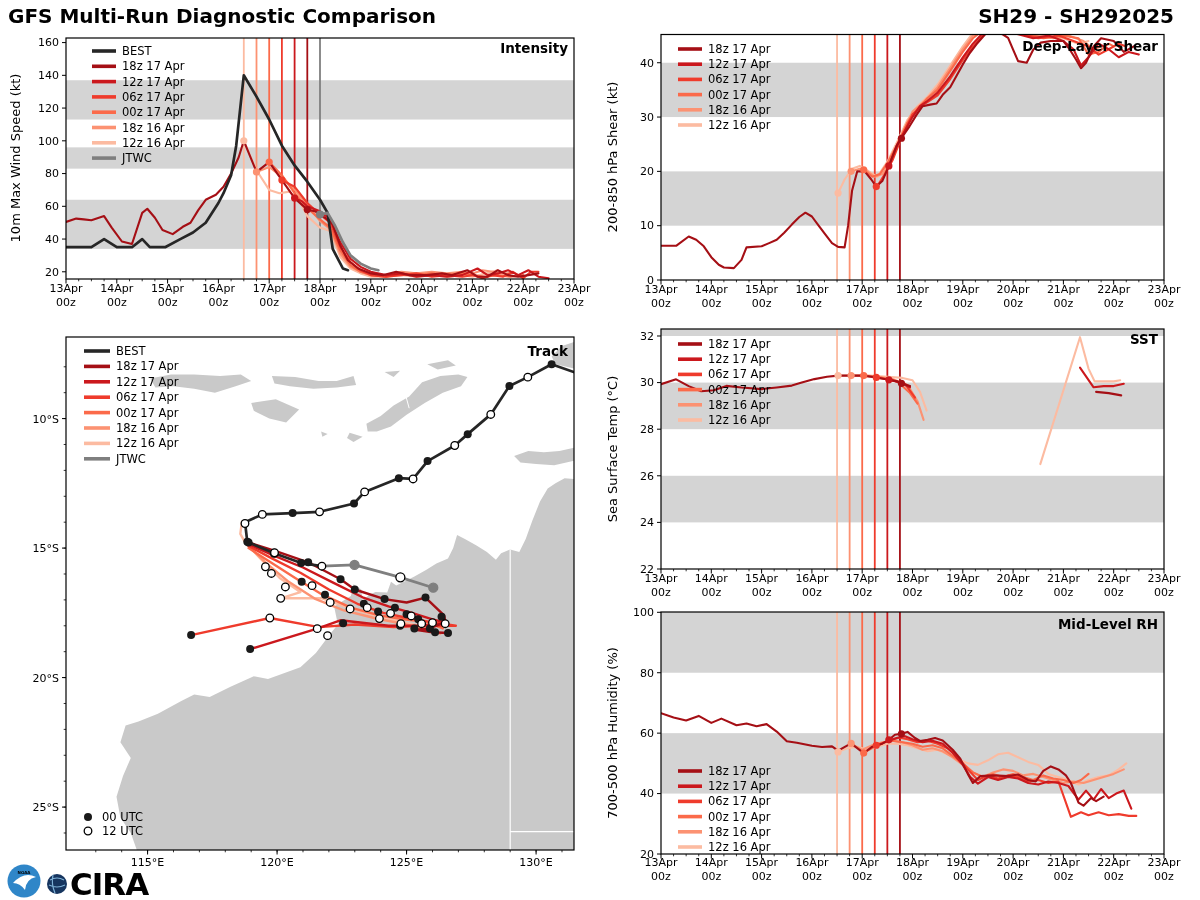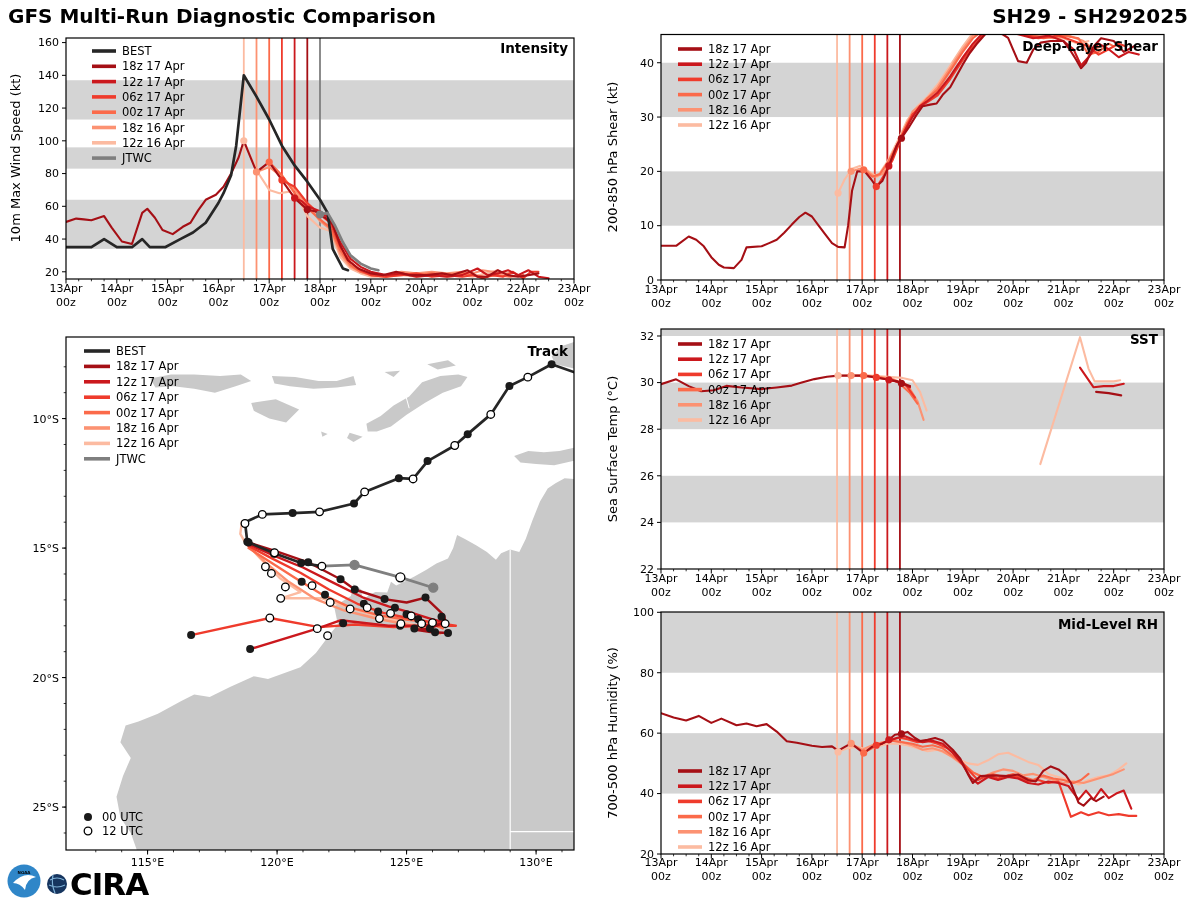--- a/index.html
+++ b/index.html
@@ -1,21 +1,21 @@
 <!DOCTYPE html>
 <html><head>
 <meta charset="utf-8">
 <style>
   html,body{margin:0;padding:0;background:#fff;}
   #fig{position:relative;width:1200px;height:900px;background:#fff;
        font-family:"DejaVu Sans","Liberation Sans",sans-serif;overflow:hidden;}
   #plot{position:absolute;left:0;top:0;}
   .hdr{position:absolute;top:4px;font-weight:bold;font-size:20px;color:#000;white-space:nowrap;}
   #title{left:8px;}
-  #stormid{right:12px;}
+  #stormid{right:26px;}
   svg text{fill:#000;}
 </style>
 </head>
 <body>
 <div id="fig">
   <div id="title" class="hdr">GFS Multi-Run Diagnostic Comparison</div>
   <div id="stormid" class="hdr">SH29 - SH292025</div>
   <svg id="plot" width="1200" height="900">
       <defs>
         <clipPath id="clip-intensity">

